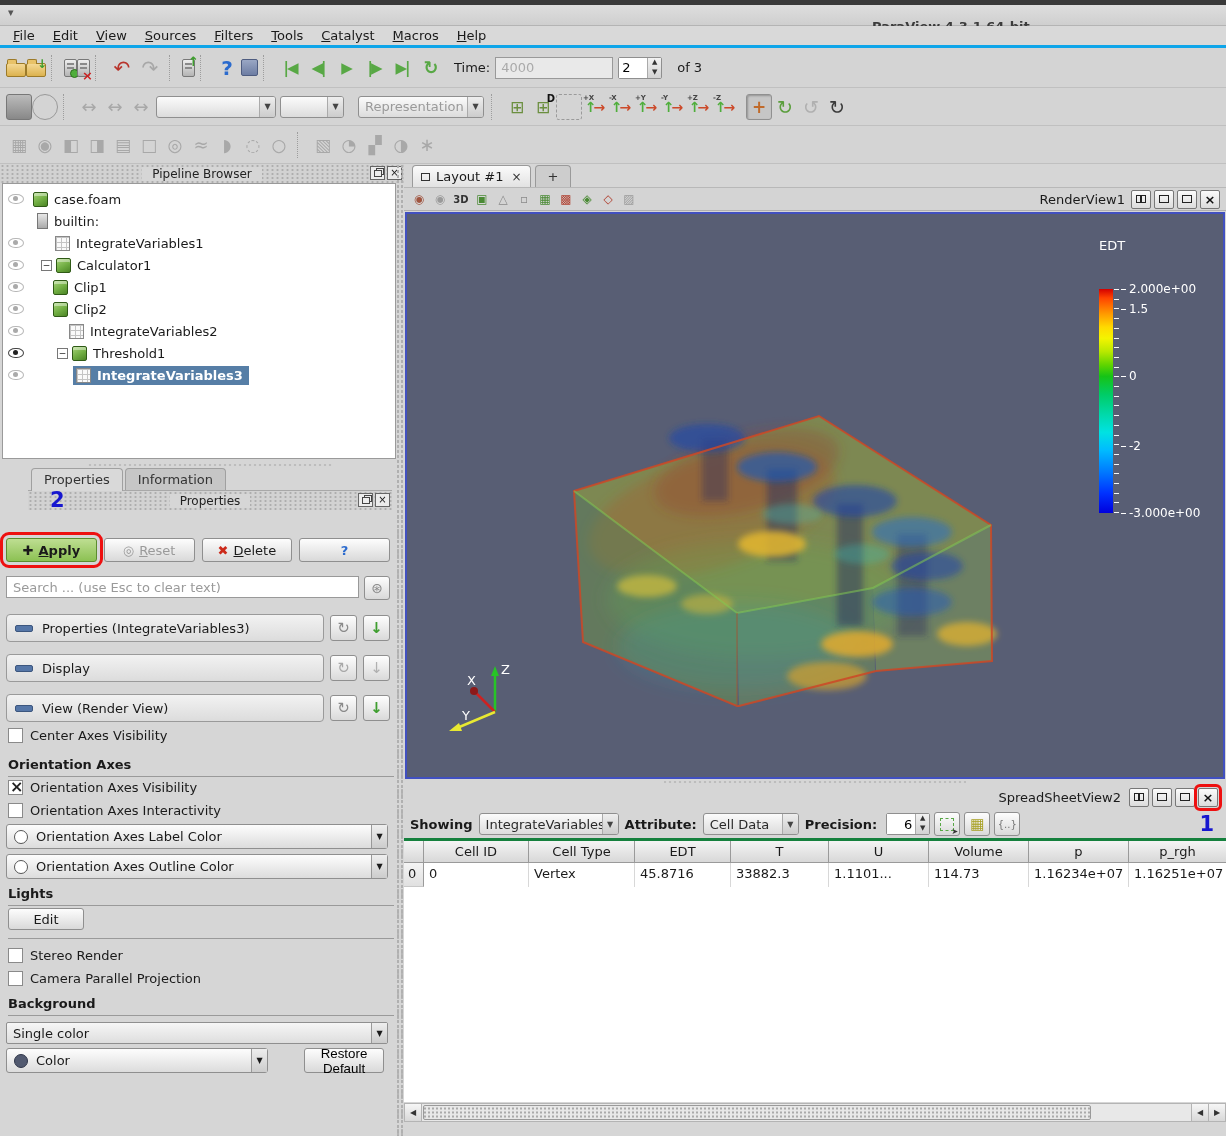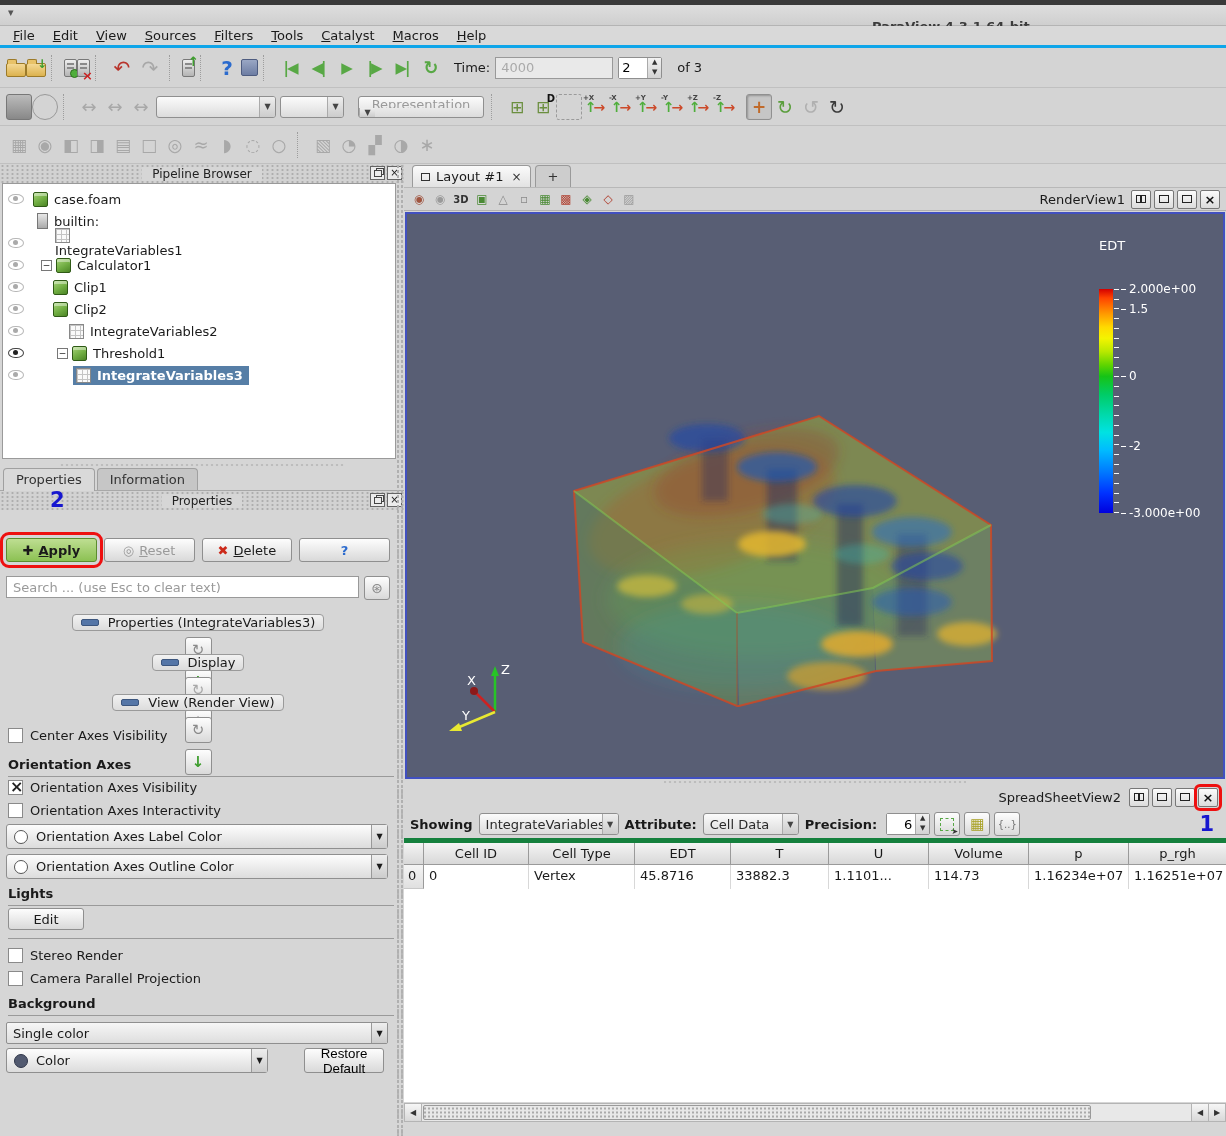--- a/index.html
+++ b/index.html
@@ -88,21 +88,21 @@
   .ann{position:absolute;color:#1717cf;font-weight:bold;font-size:21px;z-index:30;}
   .btnrow{position:absolute;left:6px;right:14px;top:28px;display:flex;gap:7px;}
   .btn{height:24px;border:1px solid #8f8f8f;border-radius:3px;background:linear-gradient(#fdfdfd,#d9d9d9);font:13px "DejaVu Sans",sans-serif;display:flex;align-items:center;justify-content:center;gap:5px;flex:1;color:#1a1a1a;padding:0 4px;}
   .btn.apply{background:linear-gradient(#bede92,#8cc153);border-color:#5c8c2e;outline:3px solid #ee1010;outline-offset:3px;font-weight:bold;}
   .btn.disb{color:#9a9a9a;}
   .btn .bic{font-size:13px;}
   .searchrow{position:absolute;left:6px;right:14px;top:66px;display:flex;gap:5px;}
   .search{flex:1;height:22px;border:1px solid #999;padding:0 6px;font:13px "DejaVu Sans",sans-serif;color:#444;background:#fff;}
   .search::placeholder{color:#9a9a9a;}
   .gearbtn{width:26px;height:24px;border:1px solid #8f8f8f;border-radius:3px;background:linear-gradient(#fdfdfd,#d9d9d9);color:#8a8a8a;font-size:14px;text-align:center;line-height:22px;}
-  .secrow{position:absolute;left:6px;right:14px;display:flex;gap:6px;align-items:center;flex-direction:column;}
+  .secrow{position:absolute;left:6px;right:14px;display:flex;gap:6px;align-items:center;}
   .secbar{flex:1;height:28px;border:1px solid #9a9a9a;border-radius:4px;background:linear-gradient(#f2f2f2,#dcdcdc);display:flex;align-items:center;padding:0 8px;gap:9px;}
   .secdash{width:18px;height:7px;background:#5576a7;border-radius:2px;border:1px solid #3c567e;}
   .secbtn{width:27px;height:26px;border:1px solid #8f8f8f;border-radius:3px;background:linear-gradient(#fdfdfd,#d9d9d9);display:flex;align-items:center;justify-content:center;font-size:15px;color:#8a8a8a;}
   .secbtn.save{color:#3f9e2f;font-weight:bold;}
   .secbtn.savedis{color:#b0b0b0;}
   .cb{display:flex;align-items:center;gap:7px;position:absolute;left:8px;}
   .cbbox{width:15px;height:15px;border:1px solid #8a8a8a;background:#fff;position:relative;flex:none;}
   .cb.checked .cbbox::after{content:"×";position:absolute;left:1px;top:-4px;font-size:16px;font-weight:bold;color:#222;}
   .phead{position:absolute;left:8px;right:10px;font-weight:bold;border-bottom:1px solid #9a9a9a;padding-bottom:4px;}
   .colorcombo{position:absolute;left:6px;right:16px;height:25px;border:1px solid #8f8f8f;border-radius:3px;background:linear-gradient(#fdfdfd,#dcdcdc);display:flex;align-items:center;}
@@ -148,21 +148,21 @@
   .cl::before{content:"";display:inline-block;width:5px;height:1px;background:#fff;vertical-align:middle;margin-right:3px;}
   
   .ssv{position:absolute;left:0;right:0;top:615px;bottom:0;background:#d6d6d6;}
   .ssv-split{height:5px;background-image:radial-gradient(#a8a8a8 1px,transparent 1.2px);background-size:5px 4px;background-repeat:repeat-x;background-position:center;margin:0 260px;}
   .ssv-head{height:26px;display:flex;align-items:center;justify-content:flex-end;gap:8px;padding:0 8px;position:relative;}
   .ssv-tools{height:28px;display:flex;align-items:center;gap:4px;padding:0 6px;}
   .lblb{font-weight:bold;}
   .ssbtn{width:26px;height:24px;border:1px solid #8f8f8f;border-radius:3px;background:linear-gradient(#fdfdfd,#d9d9d9);display:flex;align-items:center;justify-content:center;}
   .ic-selbox{width:14px;height:13px;border:1.5px dashed #58a845;position:relative;}
   .ic-selbox::after{content:"➤";position:absolute;right:-5px;bottom:-6px;font-size:8px;color:#333;}
-  .ssv-table{position:absolute;left:0;right:0;top:59px;bottom:34px;background:#fff;border-top:5px solid #15803d;overflow:hidden;}
+  .ssv-table{position:absolute;left:0;right:0;top:59px;bottom:34px;background:#fff;border-top:3px solid #15803d;overflow:hidden;}
   .trh{display:flex;height:22px;}
   .th{background:linear-gradient(#f4f4f4,#d8d8d8);border-right:1px solid #9a9a9a;border-bottom:1px solid #9a9a9a;display:flex;align-items:center;justify-content:center;font-size:13px;flex:none;}
   .trd{display:flex;height:24px;}
   .td{border-right:1px solid #d8d8d8;padding:3px 5px;font-size:13px;flex:none;overflow:hidden;white-space:nowrap;}
   .td.idx{background:linear-gradient(#f4f4f4,#e0e0e0);border-right:1px solid #9a9a9a;border-bottom:1px solid #c8c8c8;padding:3px 4px;}
   .hscroll{position:absolute;left:0;right:0;bottom:14px;height:19px;background:#e8e8e8;border:1px solid #b4b4b4;display:flex;align-items:center;}
   .sarr{width:17px;height:17px;display:flex;align-items:center;justify-content:center;font-size:8px;color:#333;background:linear-gradient(#f6f6f6,#d8d8d8);border-right:1px solid #b4b4b4;}
   .sarr.r{border-left:1px solid #b4b4b4;border-right:none;}
   .sthumb{width:668px;height:15px;margin:0 1px;background:linear-gradient(#fdfdfd,#dcdcdc);border:1px solid #9a9a9a;border-radius:2px;background-image:radial-gradient(#aaa 1px,transparent 1.1px);background-size:4px 4px;background-position:center;background-repeat:repeat;background-clip:content-box;}
   .strack{flex:1;}
@@ -236,21 +236,21 @@
         <span class="tbi dis" style="font-size: 18px;">↔</span>
         <span class="combo dis" style="width: 120px;">
           <span class="combo-t"></span>
           <span class="combo-a">▼</span>
         </span>
         <span class="combo dis" style="width: 64px;">
           <span class="combo-t"></span>
           <span class="combo-a">▼</span>
         </span>
         <span class="tb-gap" style="width: 10px;"></span>
-        <span class="combo dis" style="width: 126px; flex-direction: column;">
+        <span class="combo dis" style="width: 126px;">
           <span class="combo-t">Representation</span>
           <span class="combo-a">▼</span>
         </span>
         <span class="tb-sep"></span>
         <span class="tbi ic-cam">⊞</span>
         <span class="tbi ic-cam">⊞<b class="badge">D</b></span>
         <span class="tbi ic-zoombox dis"></span>
         <span class="tbi ic-axis">
           <span class="axu">↑</span>
           <span class="axr">→</span>
@@ -335,21 +335,21 @@
           <span style="display: flex; align-items: center;">
             <span class="pi pi-server"></span>
             <span>builtin:</span>
           </span>
         </div>
         <div class="prow">
           <span class="eyecol">
             <span class="eye"></span>
           </span>
           <span style="width: 26px; flex: 0 0 auto;"></span>
-          <span style="display: flex;  flex-direction: column;">
+          <span style="display: flex; align-items: center;">
             <span class="pi pi-table"></span>
             <span>IntegrateVariables1</span>
           </span>
         </div>
         <div class="prow">
           <span class="eyecol">
             <span class="eye"></span>
           </span>
           <span style="width: 12px; flex: 0 0 auto;"></span>
           <span class="exp">−</span>
@@ -403,21 +403,21 @@
           <span class="eyecol">
             <span class="eye"></span>
           </span>
           <span style="width: 44px; flex: 0 0 auto;"></span>
           <span class="selw">
             <span class="pi pi-table"></span>
             <span>IntegrateVariables3</span>
           </span>
         </div>
       </div>
-    <div style="position:absolute;top:297px;left:0;right:0;">
+    <div style="position:absolute;top:297px;left:0;right:12px;padding-left:28px;">
       <div class="hsplit"></div>
       <div class="ptabs">
         <span class="ptab active">Properties</span>
         <span class="ptab">Information</span>
       </div>
       <div class="dock-title">
         <span class="dtl">Properties</span>
         <span class="dkbtns">
           <span class="dkb float"></span>
           <span class="dkb">×</span>

